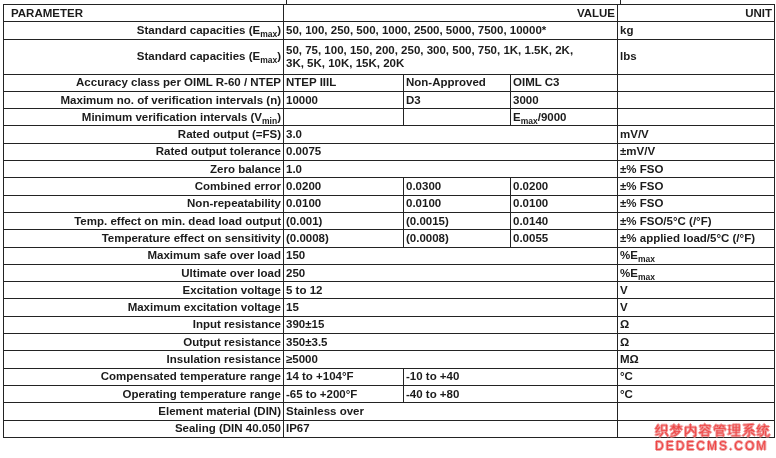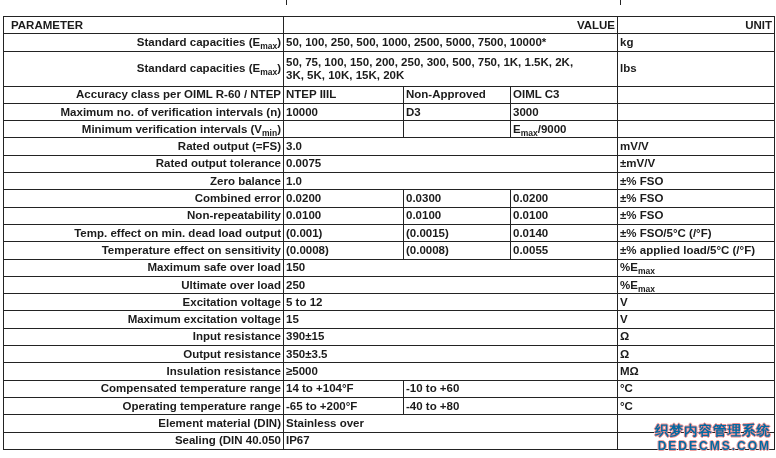--- a/index.html
+++ b/index.html
@@ -3,21 +3,21 @@
 <meta charset="utf-8">
 <style>
   html,body{margin:0;padding:0;}
   body{
     width:776px;height:458px;background:#ffffff;
     font-family:"Liberation Sans",sans-serif;
   }
   .sheet{position:relative;width:776px;height:458px;background:#fff;overflow:hidden;}
 
   table.spec{
-    position:absolute;left:3px;top:16px;width:771px;
+    position:absolute;left:3px;top:4px;width:771px;
     border-collapse:collapse;table-layout:fixed;
   }
   .spec th,.spec td{
     border:1px solid #232323;
     font-weight:bold;font-size:11.5px;color:#1b1b1b;
     line-height:13px;height:16.3px;padding:0 2px;
     overflow:hidden;vertical-align:middle;
   }
   .spec th{text-align:right;}
   .spec th.param-h{text-align:left;padding-left:7px;}
@@ -27,21 +27,21 @@
   .spec tr.tall td{height:34px;}
   sub{font-size:8.5px;line-height:0;vertical-align:-3px;}
 
   
   .stub{position:absolute;top:0;width:1px;height:5px;background:#232323;}
   .stub.s1{left:286px;}
   .stub.s2{left:620px;}
 
   .watermark{
     position:absolute;right:5px;bottom:4px;
-    text-align:right;font-weight:bold;color:#0369a1;
+    font-weight:normal;color:#ef4444;
   }
   .watermark .wm-line1{
     font-size:13.5px;letter-spacing:1px;line-height:16px;
     text-shadow:-1px 0 0 #ef8f8f,1px 0 0 #ef8f8f,0 -1px 0 #ef8f8f,0 1px 0 #ef8f8f;
   }
   .watermark .wm-line2{
     font-size:12px;letter-spacing:2px;line-height:15px;
     text-shadow:-1px 0 0 #efa0a0,1px 0 0 #efa0a0,0 -1px 0 #efa0a0,0 1px 0 #efa0a0;
   }
 </style>
@@ -174,21 +174,21 @@
           <td class="unit">Ω</td>
         </tr>
         <tr>
           <td class="param">Insulation resistance</td>
           <td class="val" colspan="3">≥5000</td>
           <td class="unit">MΩ</td>
         </tr>
         <tr>
           <td class="param">Compensated temperature range</td>
           <td class="val">14 to +104°F</td>
-          <td class="val" colspan="2">-10 to +60</td>
+          <td class="val" colspan="2">-10 to +40</td>
           <td class="unit">°C</td>
         </tr>
         <tr>
           <td class="param">Operating temperature range</td>
           <td class="val">-65 to +200°F</td>
           <td class="val" colspan="2">-40 to +80</td>
           <td class="unit">°C</td>
         </tr>
         <tr>
           <td class="param">Element material (DIN)</td>

